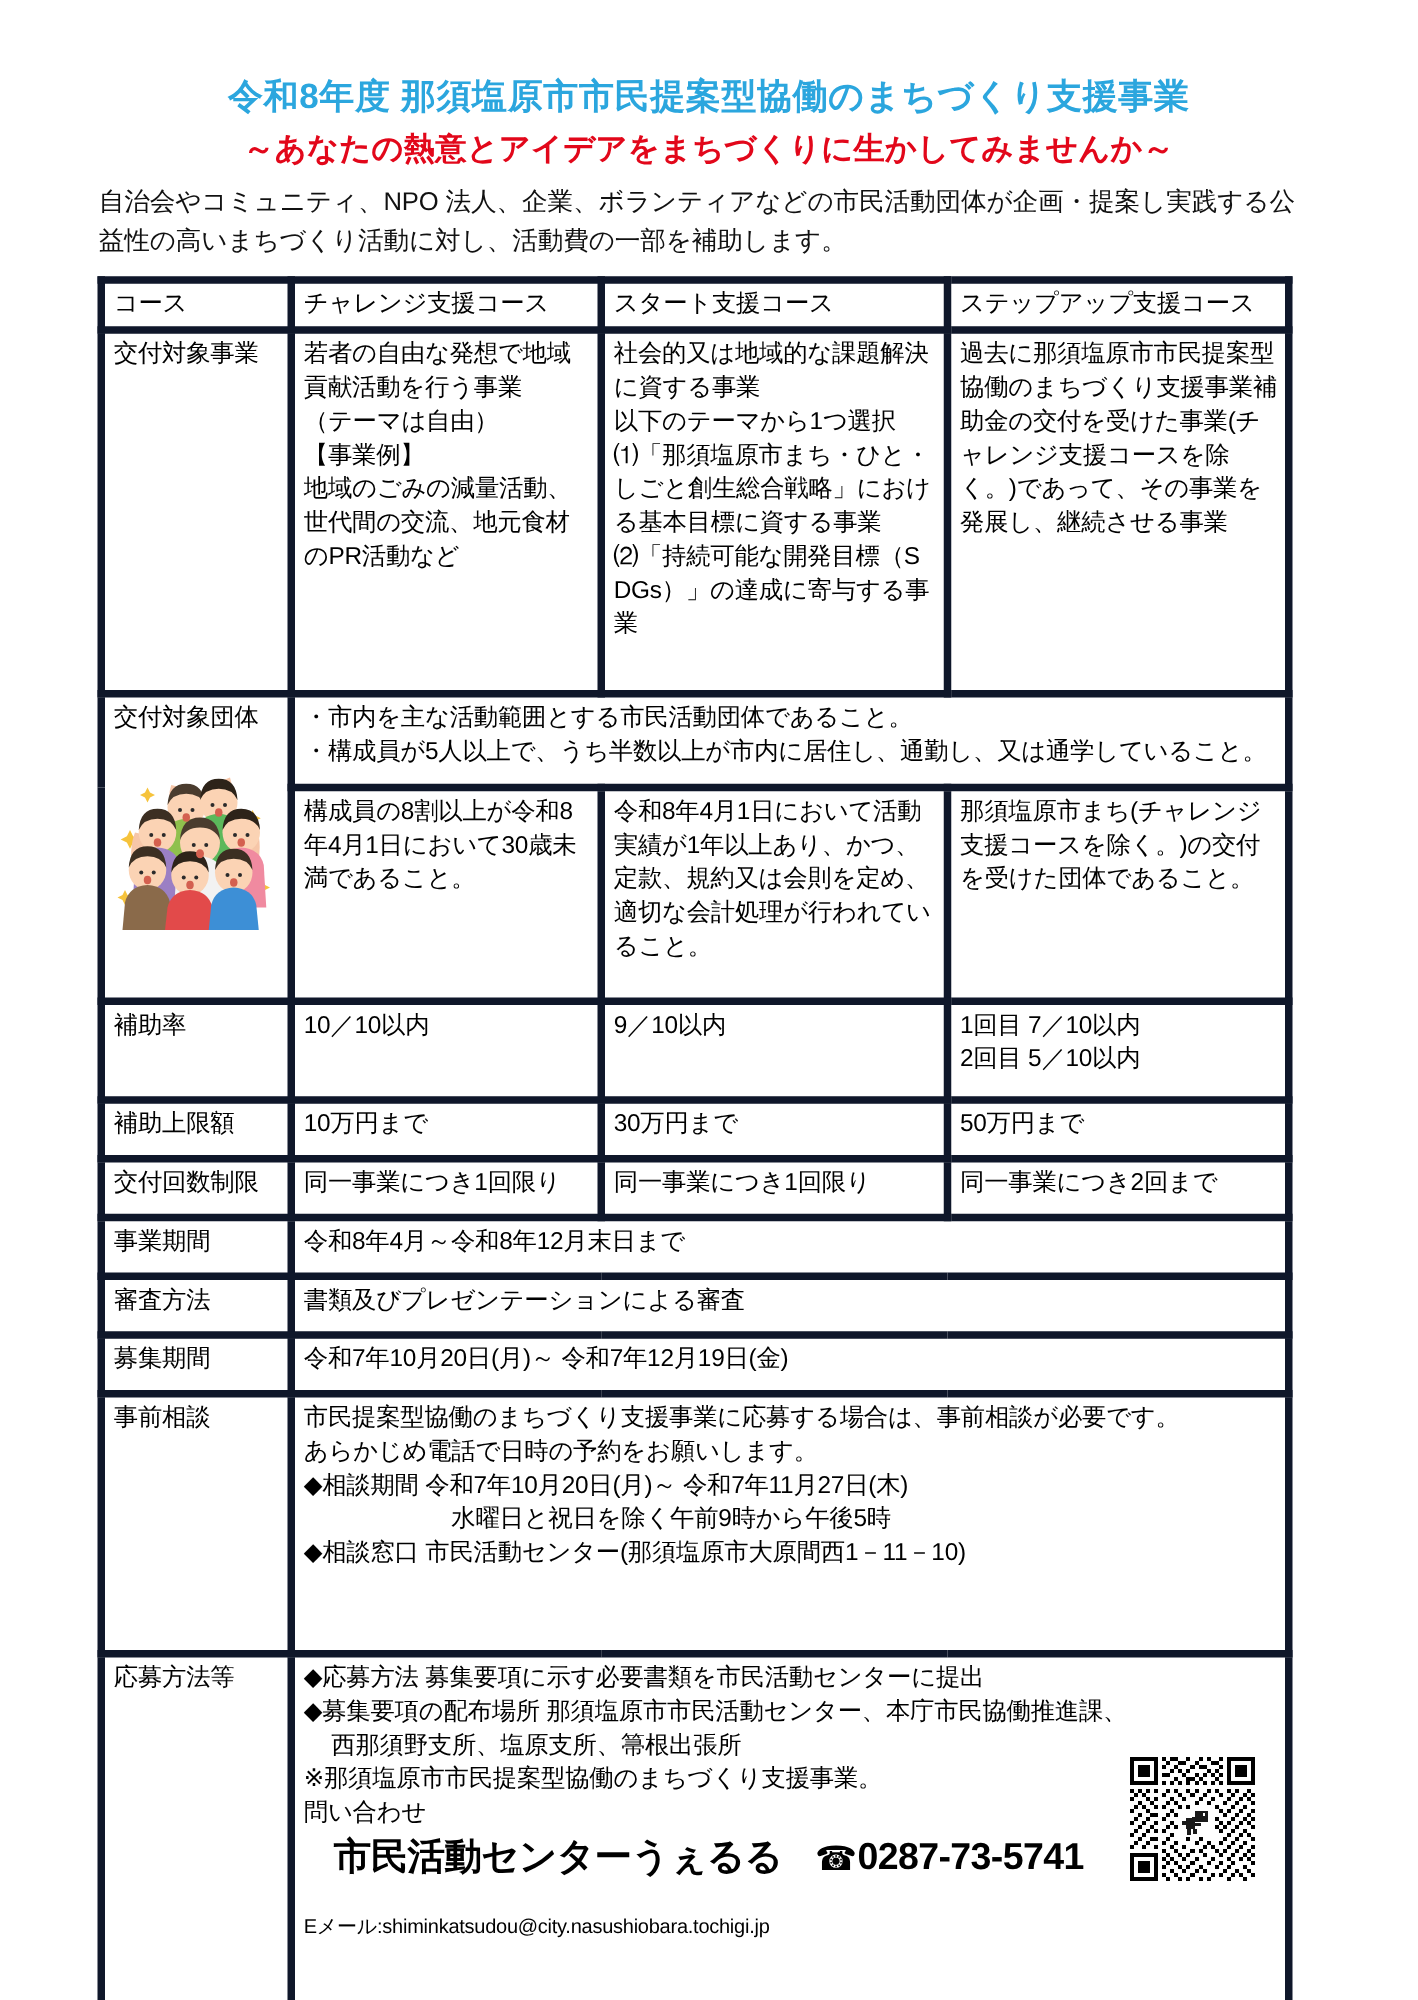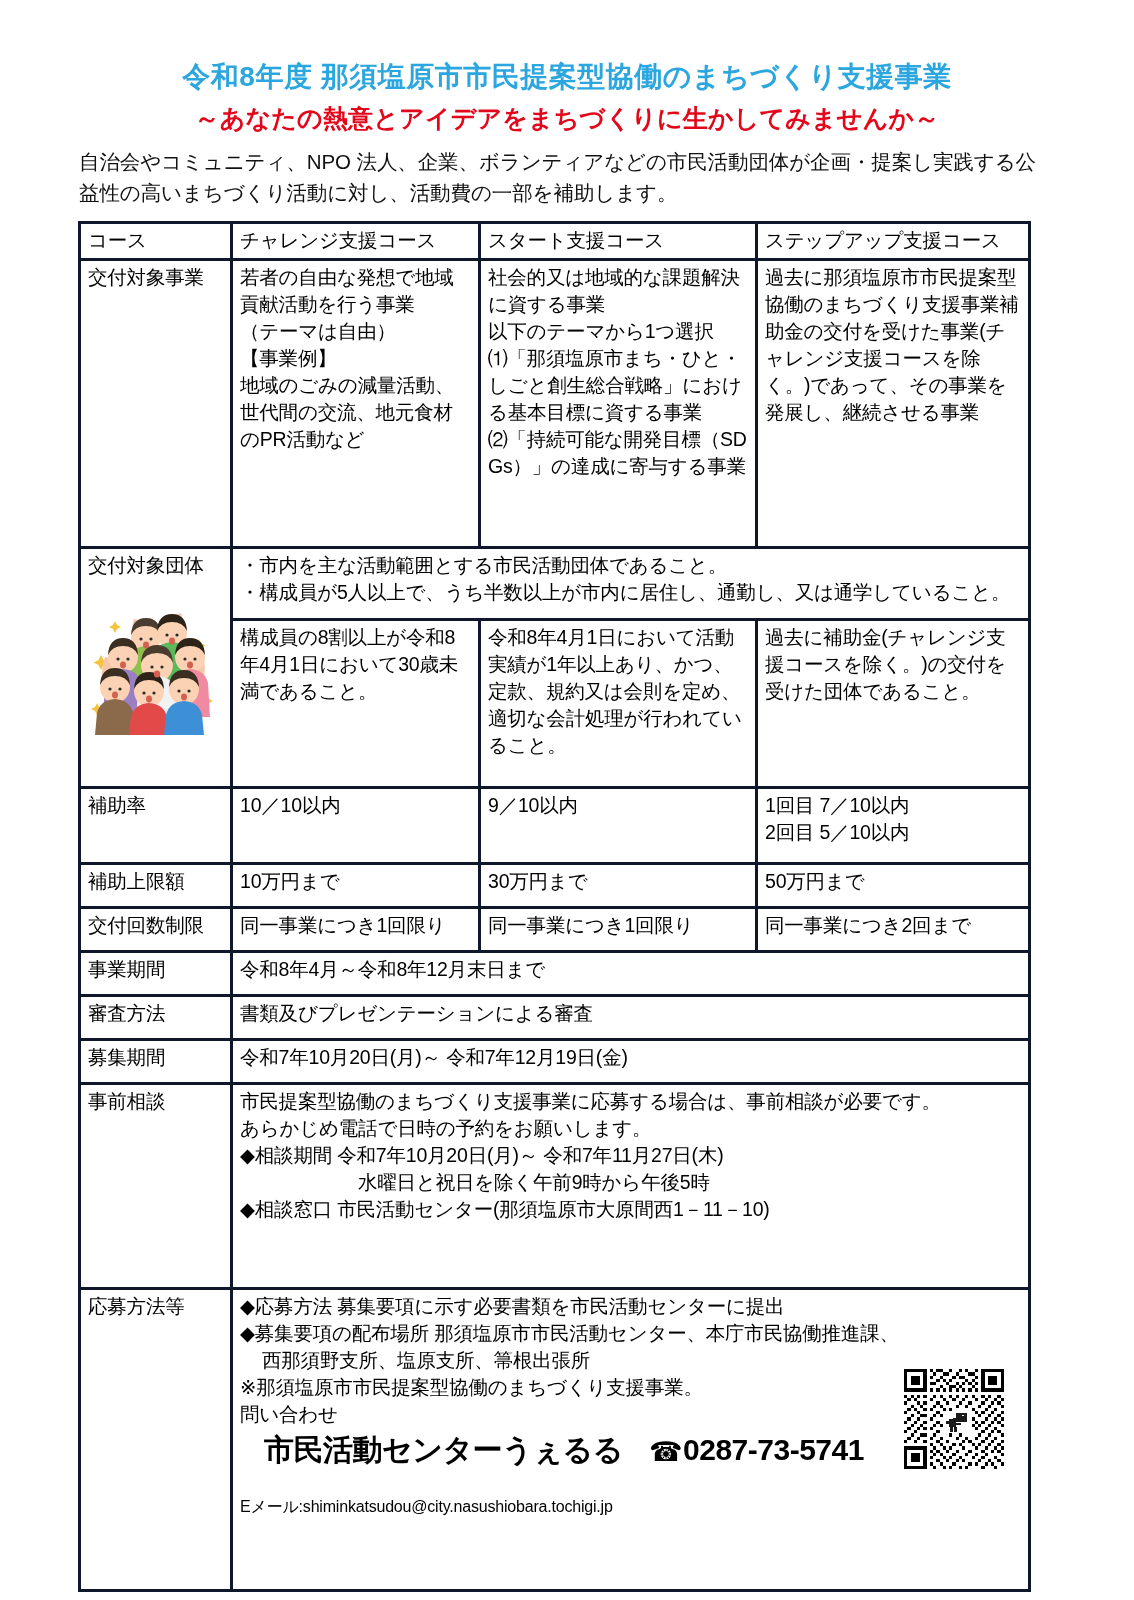--- a/index.html
+++ b/index.html
@@ -65,21 +65,21 @@
     position: absolute;
     top: 221px;
     left: 78px;
     width: 950px;
     border-collapse: collapse;
     table-layout: fixed;
     font-size: 19.5px;
     line-height: 27px;
   }
   .grid td {
-    border: 3px solid #0f172a;
+    border: 6px solid #0f172a;
     vertical-align: top;
     padding: 3px 6px 4px 7px;
     letter-spacing: -0.2px;
     word-break: break-all;
     overflow-wrap: anywhere;
   }
   .c-label { width: 152px; }
   .c-a     { width: 248px; }
   .c-b     { width: 277px; }
   .c-c     { width: 273px; }
@@ -273,21 +273,21 @@
               </g>
             </svg>
           </span>
         </td>
         <td class="pre" colspan="3">・市内を主な活動範囲とする市民活動団体であること。
 ・構成員が5人以上で、うち半数以上が市内に居住し、通勤し、又は通学していること。</td>
       </tr>
       <tr class="row-dantai-sub">
         <td class="pre">構成員の8割以上が令和8年4月1日において30歳未満であること。</td>
         <td class="pre">令和8年4月1日において活動実績が1年以上あり、かつ、定款、規約又は会則を定め、適切な会計処理が行われていること。</td>
-        <td class="pre">過去に補助金(チャレンジ支援コースを除く。)の交付を受けた団体であること。</td>
+        <td class="pre">那須塩原市まち(チャレンジ支援コースを除く。)の交付を受けた団体であること。</td>
       </tr>
 
       <tr class="row-hojoritsu">
         <td>補助率</td>
         <td>10／10以内</td>
         <td>9／10以内</td>
         <td class="pre">1回目  7／10以内
 2回目  5／10以内</td>
       </tr>
 

